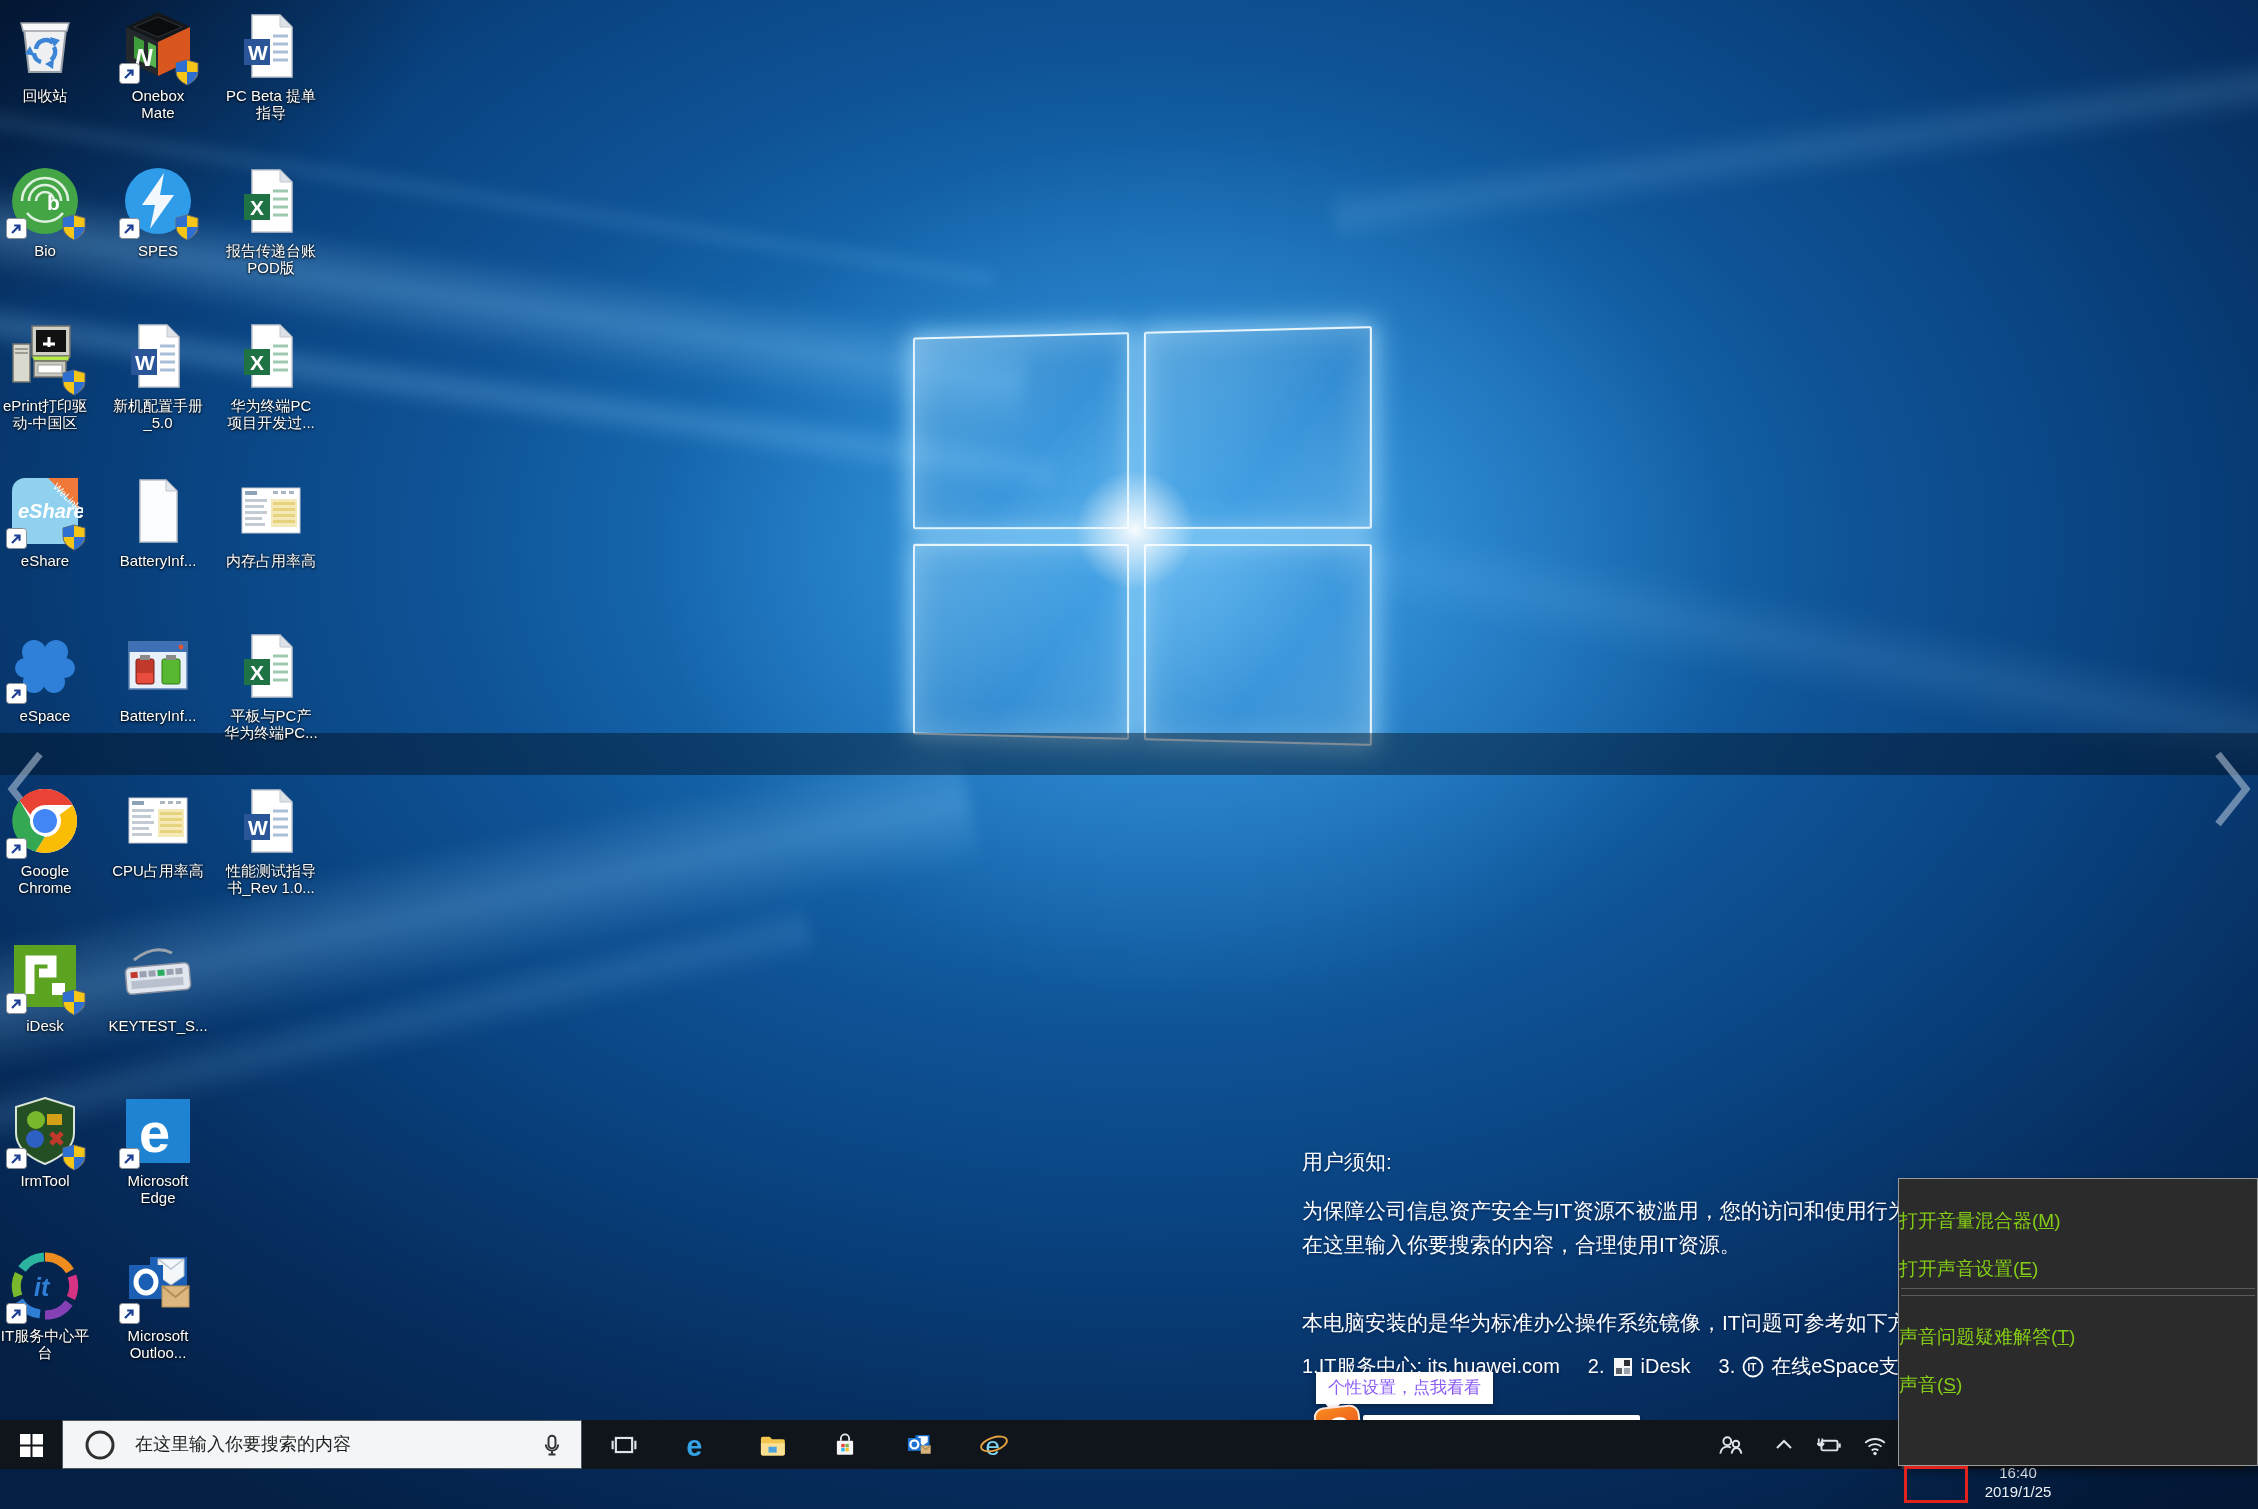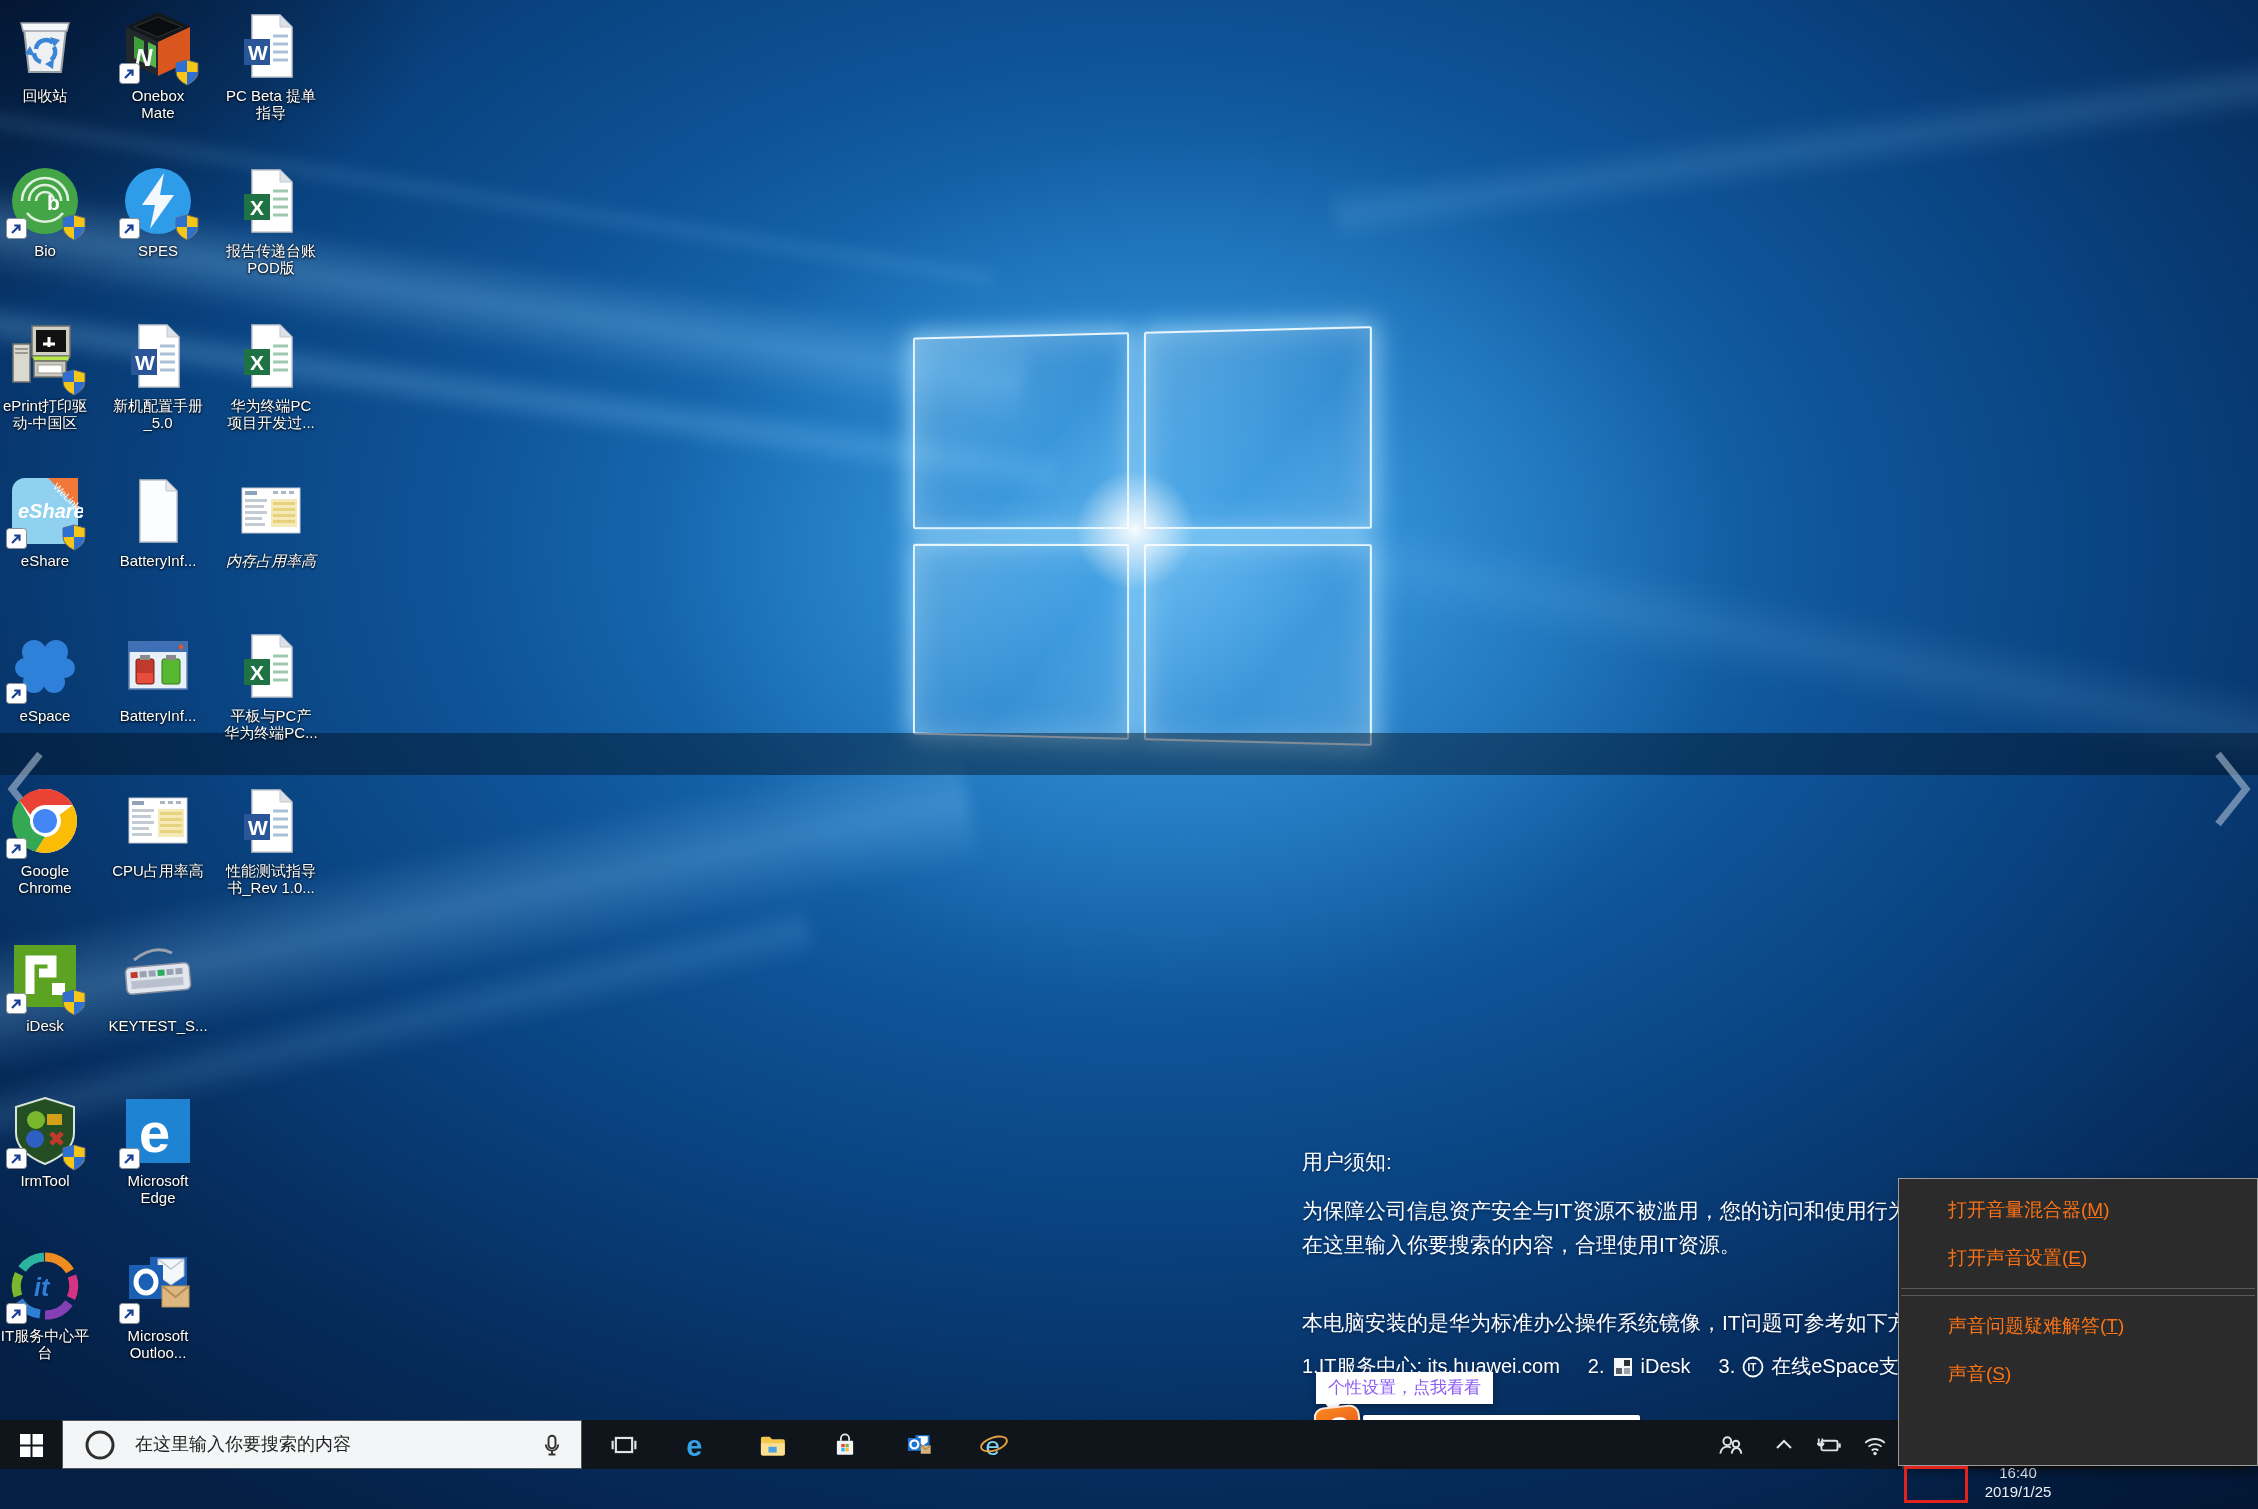--- a/index.html
+++ b/index.html
@@ -81,21 +81,21 @@
   #search .mic{margin-right:16px;display:flex}
   .tbtn{position:absolute;top:0;height:49px;width:52px;display:flex;align-items:center;justify-content:center}
   .vol-btn{position:absolute;left:1902px;top:0;width:66px;height:49px;background:#3a4047;
     display:flex;align-items:center;justify-content:center}
   #clock{position:absolute;left:1972px;top:1463px;width:92px;color:#eef2f6;font-size:15px;
     line-height:19px;text-align:center;z-index:30}
   
   #ctxmenu{position:absolute;left:1898px;top:1178px;width:360px;height:288px;background:#2b2b2b;
     border:1px solid #9a9a9a;box-sizing:border-box;z-index:40;padding-top:7px;
     box-shadow:5px 5px 10px rgba(0,0,0,.45)}
-  .mitem{height:48px;display:flex;align-items:center;padding-left:49px;color:#f97316;
+  .mitem{height:48px;display:flex;align-items:flex-end;color:#84cc16;
     font-size:19px;position:relative}
   .mitem u{text-decoration:underline}
   .msep{height:1px;background:#5a5a5a;margin:6px 2px}
   .marrow{position:absolute;right:13px;top:50%;transform:translateY(-50%);display:flex}
   
   #redbox{position:absolute;left:1904px;top:1466px;width:64px;height:37px;border:3px solid #e0231c;
     box-sizing:border-box;z-index:60}
 </style>
 </head>
 <body>
@@ -317,21 +317,21 @@
     </div>
     <div class="dicon" style="left: 103px; top: 473px;">
       <div class="dart">
         <svg class="main" viewBox="0 0 76 76">
           <path d="M20 7h26l11 11v51H20Z" fill="#fcfdfe" stroke="#bfc4cb" stroke-width="1.5"></path>
           <path d="M46 7l11 11H46Z" fill="#e3e7ec" stroke="#bfc4cb"></path>
         </svg>
       </div>
       <div class="dlabel">BatteryInf...</div>
     </div>
-    <div class="dicon" style="left: 216px; top: 473px; font-style: italic;">
+    <div class="dicon" style="left: 216px; top: 473px;">
       <div class="dart">
         <svg class="main" viewBox="0 0 76 76">
           <rect x="9" y="15" width="58" height="45" fill="#fff" stroke="#c3c8cf"></rect>
           <rect x="12" y="18" width="12" height="4" fill="#8fa3b8"></rect>
           <rect x="40" y="18" width="5" height="3" fill="#aab6c2"></rect>
           <rect x="48" y="18" width="5" height="3" fill="#aab6c2"></rect>
           <rect x="56" y="18" width="5" height="3" fill="#aab6c2"></rect>
           <rect x="38" y="26" width="26" height="28" fill="#f5e9b8"></rect>
           <g fill="#c2cbd4">
             <rect x="12" y="26" width="22" height="3"></rect>

